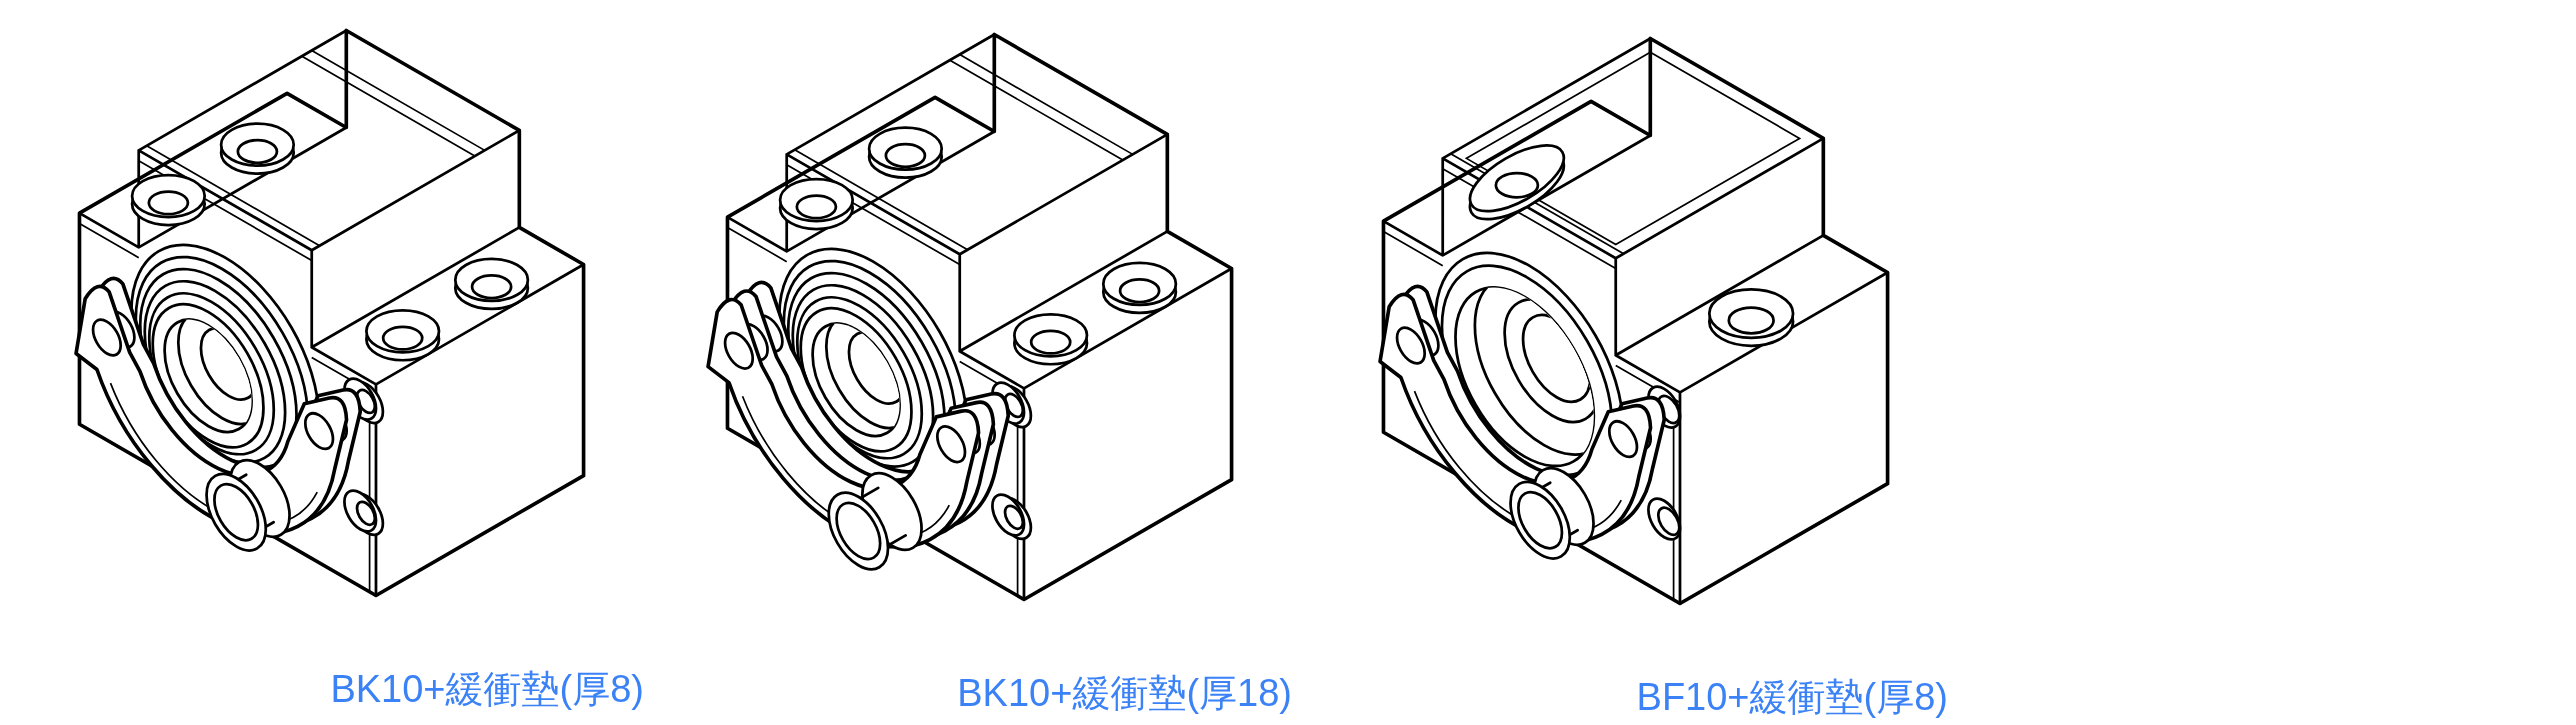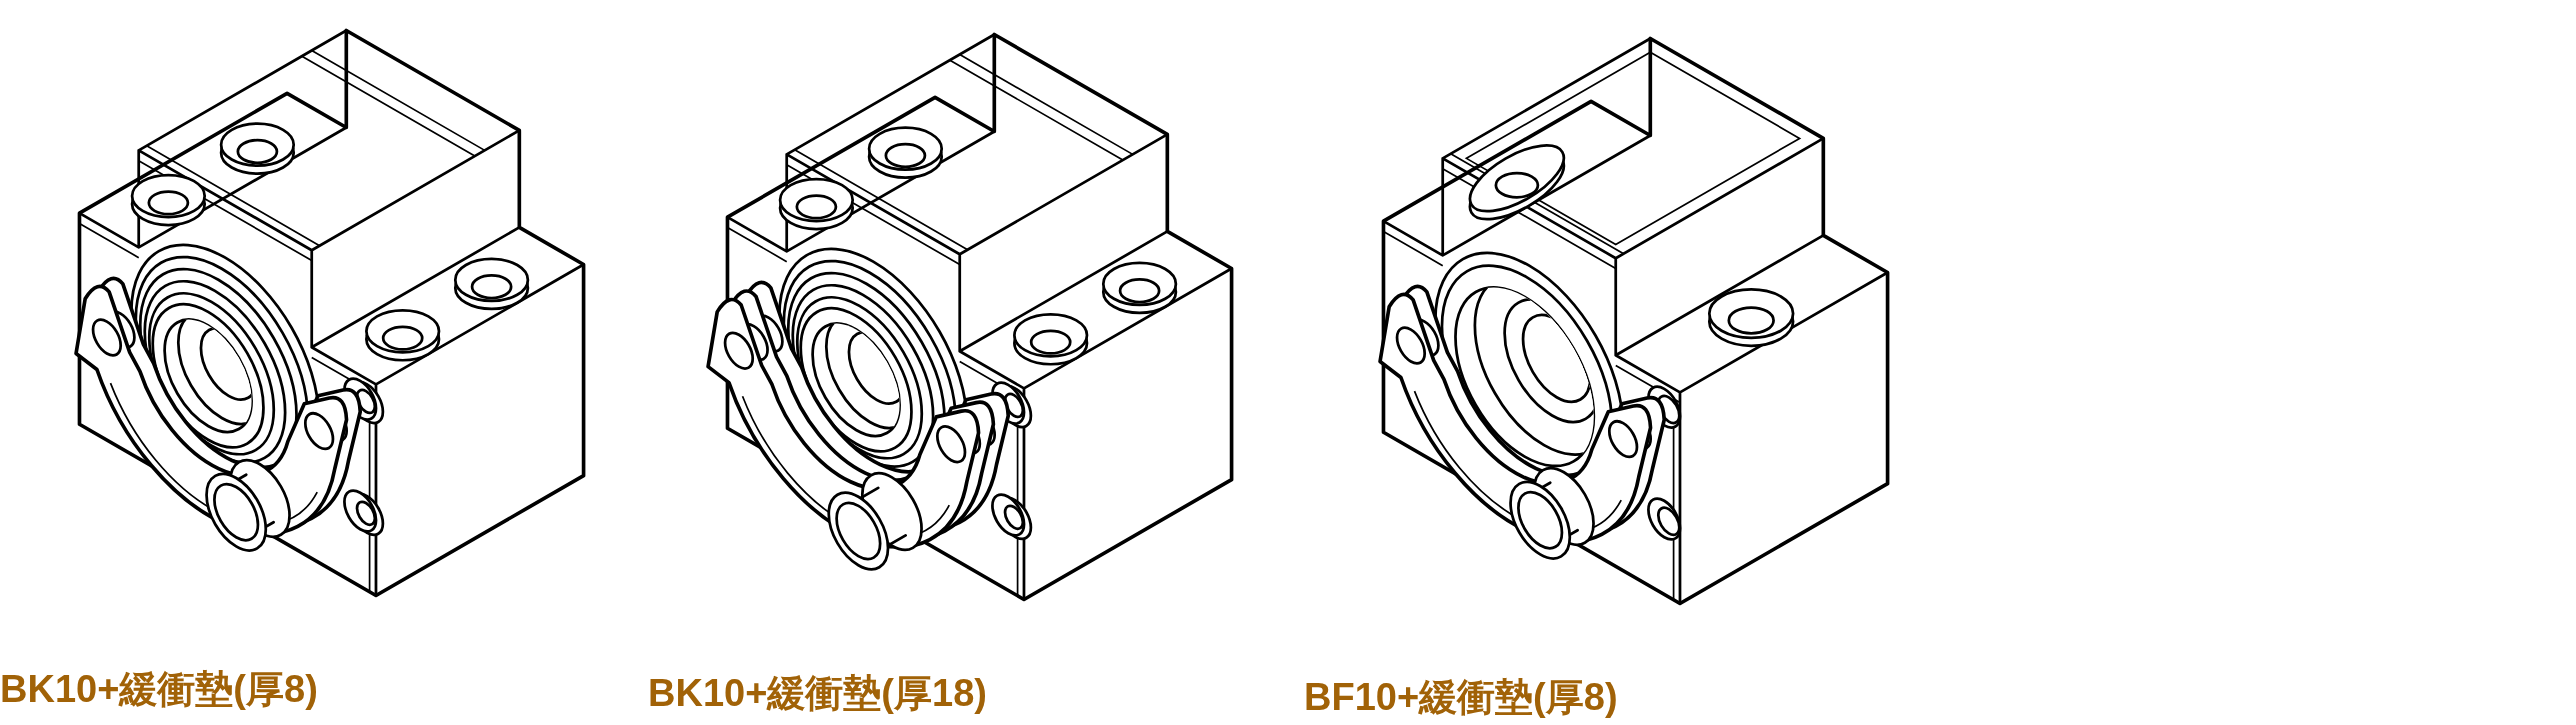--- a/index.html
+++ b/index.html
@@ -1,21 +1,21 @@
 <!DOCTYPE html>
 <html style="font-size:13.2px"><head>
 <meta charset="utf-8">
 <style>
   html,body{margin:0;padding:0;}
   body{background:#ffffff;font-family:"Liberation Sans","DejaVu Sans",sans-serif;}
   .sheet{width:2576px;height:725px;background:#ffffff;display:flex;flex-direction:row;overflow:hidden;}
   .fig{width:644px;height:725px;position:relative;flex:0 0 auto;}
   .fig svg.draw{display:block;margin:1.7px auto 0 auto;width:604px;height:622px;}
   .caption{position:absolute;left:0;right:0;bottom:10px;height:51px;line-height:51px;
-           text-align:left;font-size:38px;color:#a16207;letter-spacing:0px;white-space:nowrap;font-weight:bold;}
+           text-align:right;font-size:38px;color:#3b82f6;letter-spacing:0px;white-space:nowrap;}
   
   .sil{fill:#ffffff;stroke:#000000;stroke-width:3.2;stroke-linejoin:round;}
   .ln{fill:none;stroke:#000000;stroke-width:2.4;stroke-linejoin:round;stroke-linecap:round;}
   .wf{fill:#ffffff;stroke:#000000;stroke-width:2.4;}
   .thin{fill:none;stroke:#000000;stroke-width:1.5;}
   .defsvg{position:absolute;width:0;height:0;}
 </style>
 </head>
 <body>
 

